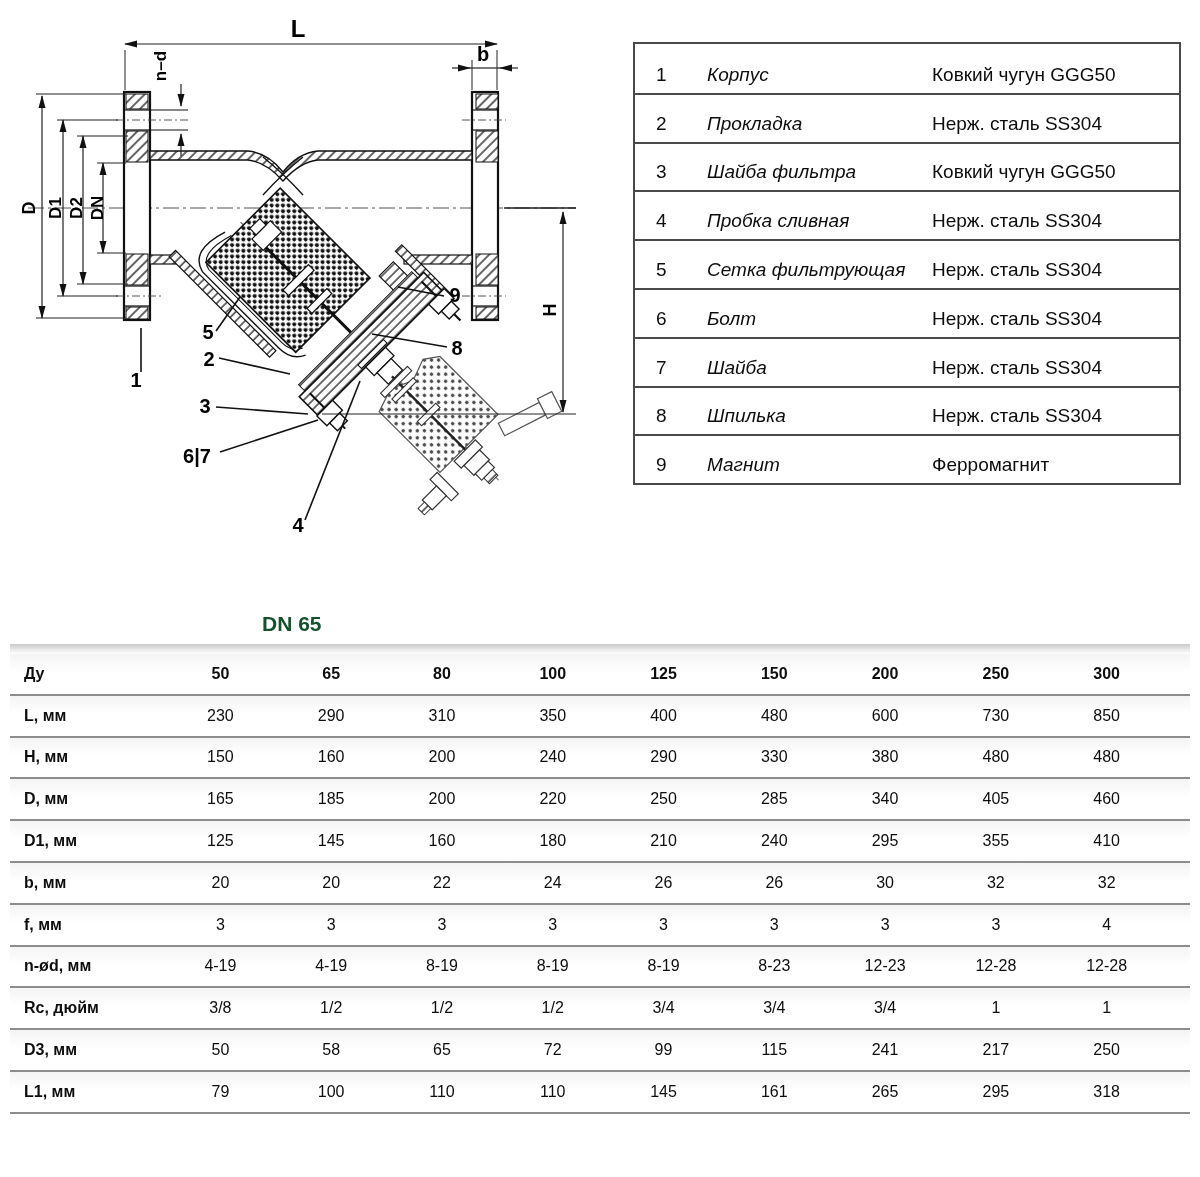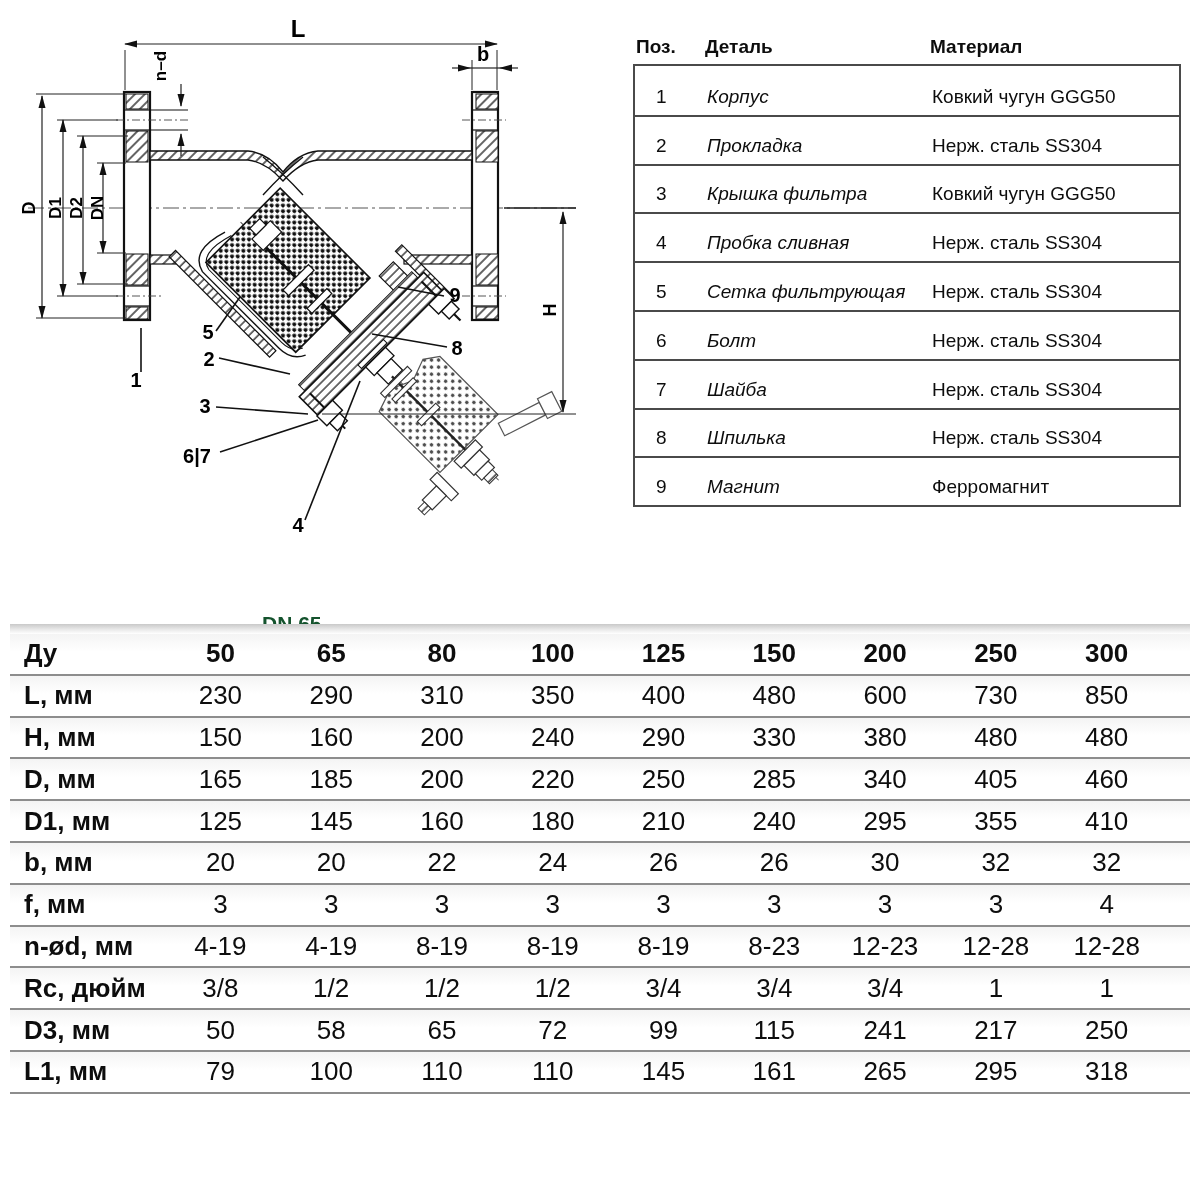--- a/index.html
+++ b/index.html
@@ -19,21 +19,21 @@
   .pth-mat{flex:1;}
   .pt-body{border:2px solid #4a4a4a;margin-top:6px;background:#fff;}
   .prow{display:flex;height:48.8px;box-sizing:border-box;border-top:2px solid #4a4a4a;
         align-items:flex-end;padding-bottom:7px;}
   .prow:first-child{border-top:none;}
   .pc-pos{width:72px;padding-left:21px;box-sizing:border-box;}
   .pc-part{width:225px;font-style:italic;}
   .pc-mat{flex:1;margin-top:32px;}
 
   
-  .dims-table{position:absolute;left:10px;top:624px;width:1180px;font-size:26px;}
+  .dims-table{position:absolute;left:10px;top:644px;width:1180px;font-size:16px;}
   .dims-topband{height:10px;background:linear-gradient(180deg,#c9c9c9 0%,#e9e9e9 55%,#ffffff 100%);}
   .drow{display:flex;height:41.8px;box-sizing:border-box;border-bottom:2px solid #8d8d8d;
         align-items:center;padding-right:28px;
         background:linear-gradient(180deg,#f4f4f4 0%,#ffffff 45%);}
   .dlabel{width:155px;padding-left:14px;box-sizing:border-box;font-weight:bold;}
   .dcell{flex:1;text-align:center;}
   .dheader .dcell{font-weight:bold;}
 </style>
 </head>
 <body>
@@ -238,39 +238,34 @@
         <text x="197" y="463" font-size="20" text-anchor="middle">6|7</text>
         <text x="457" y="355" font-size="20" text-anchor="middle">8</text>
         <text x="455" y="302" font-size="20" text-anchor="middle">9</text>
       </g>
     </svg>
   </div>
 
   <div class="drawing-caption">DN 65</div>
 
   <div class="parts-table">
-    <div class="pt-header">
-      <div class="pth-pos">Поз.</div>
-      <div class="pth-part">Деталь</div>
-      <div class="pth-mat">Материал</div>
-    </div>
     <div class="pt-body">
         <div class="prow">
           <div class="pc-pos">1</div>
           <div class="pc-part">Корпус</div>
           <div class="pc-mat">Ковкий чугун GGG50</div>
         </div>
         <div class="prow">
           <div class="pc-pos">2</div>
           <div class="pc-part">Прокладка</div>
           <div class="pc-mat">Нерж. сталь SS304</div>
         </div>
         <div class="prow">
           <div class="pc-pos">3</div>
-          <div class="pc-part">Крышка фильтра</div>
+          <div class="pc-part">Шайба фильтра</div>
           <div class="pc-mat">Ковкий чугун GGG50</div>
         </div>
         <div class="prow">
           <div class="pc-pos">4</div>
           <div class="pc-part">Пробка сливная</div>
           <div class="pc-mat">Нерж. сталь SS304</div>
         </div>
         <div class="prow">
           <div class="pc-pos">5</div>
           <div class="pc-part">Сетка фильтрующая</div>

